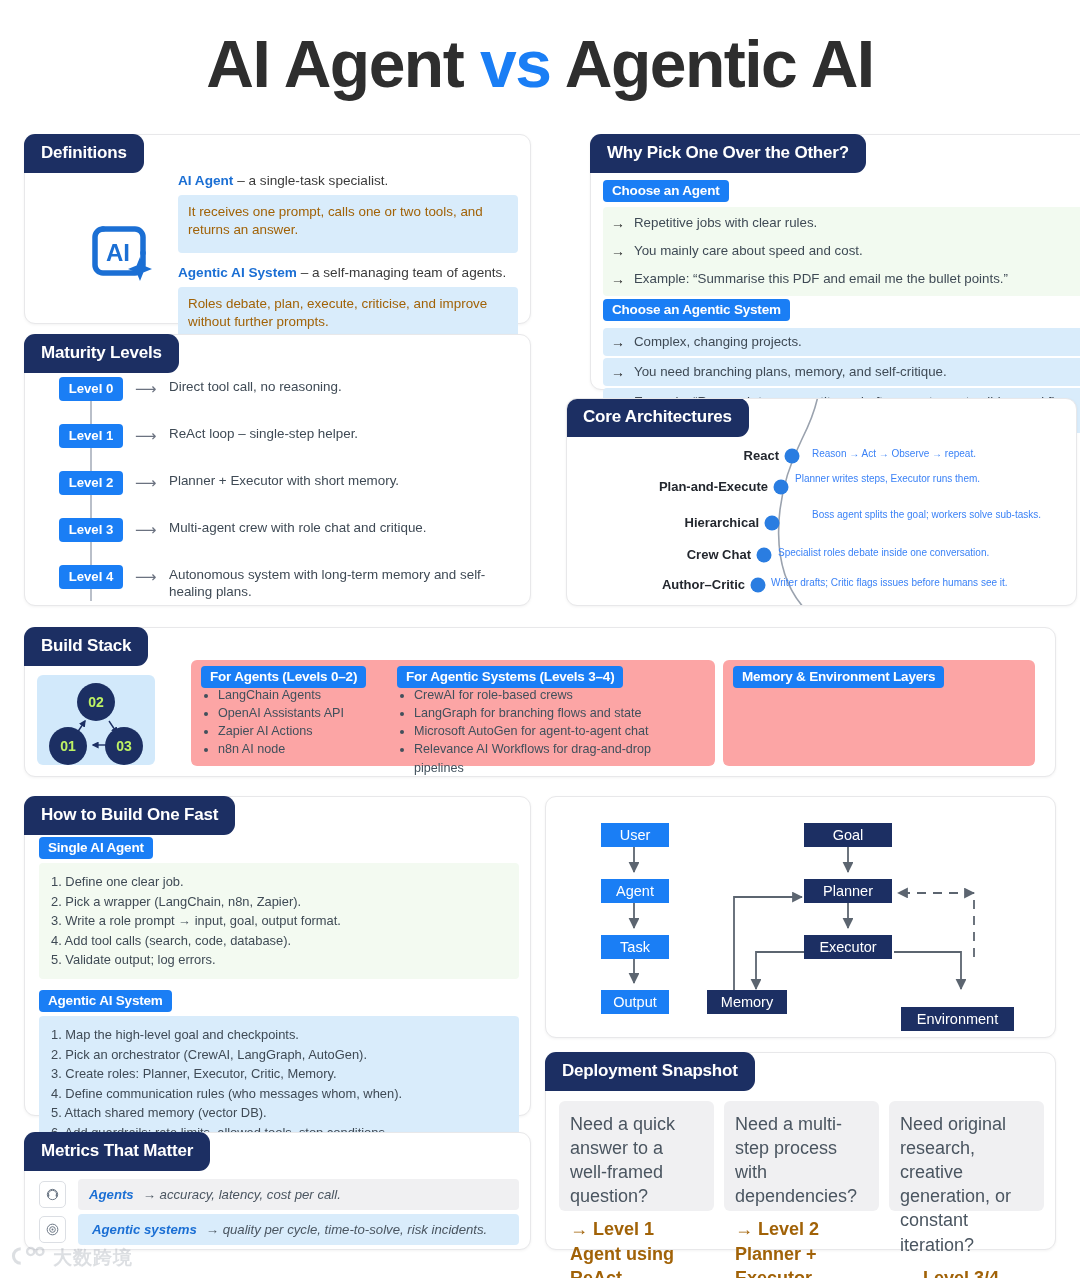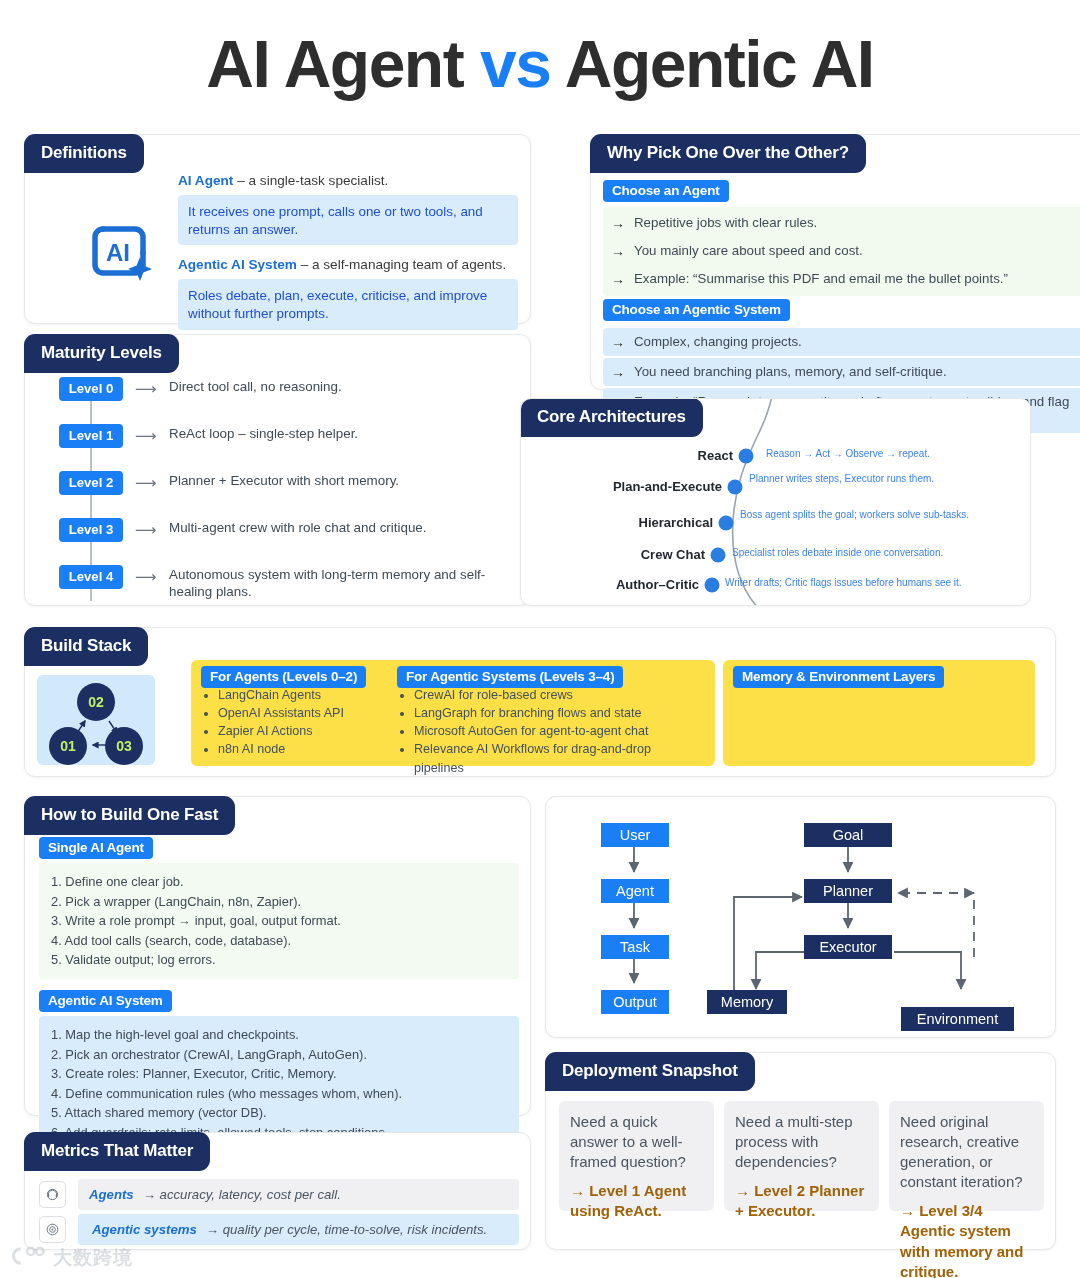--- a/index.html
+++ b/index.html
@@ -46,22 +46,22 @@
   }
 
   
   #defs { left: 24px; top: 134px; width: 507px; height: 190px; }
   .ai-icon { position: absolute; left: 58px; top: 78px; width: 76px; height: 76px; }
   .def-body { position: absolute; left: 153px; top: 38px; width: 340px; }
   .def-lead { font-size: 13.6px; color: #3a3a3a; margin-bottom: 7px; }
   .def-lead b { color: #1b6fd4; }
   .def-box {
     background: #d9ecfb; border-radius: 4px;
-    font-size: 13.4px; color: #1d4ed8; line-height: 1.32;
-    padding: 8px 10px 7px 10px; margin-bottom: 12px;
+    font-size: 13.4px; color: #a16207; line-height: 1.32;
+    padding: 8px 10px 15px 10px; margin-bottom: 12px;
   }
 
   
   #mat { left: 24px; top: 334px; width: 507px; height: 272px; }
   .mat-list { position: absolute; left: 34px; top: 42px; width: 450px; }
   .mat-row { position: relative; height: 47px; }
   .lvl-pill {
     position: absolute; left: 0; top: 0;
     background: #1a7ef5; color: #fff; font-weight: bold;
     font-size: 13.2px; padding: 4px 9px 5px 9px; border-radius: 4px;
@@ -85,21 +85,21 @@
   .band-green { background: #f2faf0; }
   .band-blue { background: #d9ecfb; }
   .why-row {
     display: flex; align-items: flex-start; gap: 9px;
     font-size: 13.3px; color: #3f4a55; padding: 5px 8px; line-height: 1.3;
   }
   .why-row .ar { color: #2b2b2b; font-size: 14px; flex: 0 0 auto; }
   .pill-wrap { margin: 3px 0 5px 0; }
 
   
-  #core { left: 520px; top: 398px; width: 511px; height: 208px; overflow: hidden; padding-left: 45px; }
+  #core { left: 566px; top: 398px; width: 511px; height: 208px; overflow: hidden; padding-left: 45px; }
   .core-svg { position: absolute; left: 0; top: 0; width: 511px; height: 208px; }
   .arch-row { position: absolute; height: 20px; }
   .arch-name {
     position: absolute; right: 0; top: 0;
     font-size: 13px; font-weight: bold; color: #23272e;
     white-space: nowrap; text-align: right;
   }
   .arch-desc {
     position: absolute; font-size: 10px; color: #3b82f6; line-height: 1.26;
   }
@@ -110,21 +110,21 @@
     position: absolute; left: 12px; top: 47px; width: 118px; height: 90px;
     background: #d2e9fb; border-radius: 6px;
   }
   .circ {
     position: absolute; width: 38px; height: 38px; border-radius: 50%;
     background: #1c2f63; color: #bef264; font-size: 14px; font-weight: bold;
     display: flex; align-items: center; justify-content: center;
   }
   .bs-col {
     position: absolute; top: 32px; height: 106px;
-    background: #fde047; border-radius: 6px; padding: 26px 12px 8px 12px;
+    background: #fca5a5; border-radius: 6px; padding: 26px 12px 8px 12px;
   }
   .bs-col .subpill { position: absolute; left: 10px; top: 6px; }
   .bs-col ul { margin: 0; padding-left: 15px; }
   .bs-col li { font-size: 12.6px; color: #41505c; line-height: 1.44; }
 
   
   #how { left: 24px; top: 796px; width: 507px; height: 320px; }
   .how-inner { position: absolute; left: 14px; top: 40px; width: 480px; }
   .steps {
     border-radius: 4px; padding: 9px 12px;
@@ -162,21 +162,21 @@
   }
   .node.lt { background: #1a7ef5; }
   .node.dk { background: #1c2f63; }
 
   
   #dep { left: 545px; top: 1052px; width: 511px; height: 198px; }
   .dep-inner { position: absolute; left: 13px; top: 48px; width: 485px; display: flex; gap: 10px; }
   .dep-card {
     flex: 1 1 0; background: #f0f0f2; border-radius: 6px;
     padding: 11px 11px; height: 110px;
-    font-size: 15px; color: #4a5560; line-height: 1.34;
+    font-size: 18px; color: #4a5560; line-height: 1.34;
   }
   .dep-ans { color: #a16207; font-weight: bold; margin-top: 9px; line-height: 1.34; }
 
   
   .wm {
     position: absolute; left: 8px; top: 1245px;
     display: flex; align-items: center; gap: 5px; opacity: 0.30;
   }
   .wm-txt { font-size: 19px; font-weight: bold; color: #8f96a3; letter-spacing: 1px; }
 </style>
@@ -304,21 +304,21 @@
     <div class="arch-desc" style="left:245px; top:49px; width:255px;">Reason → Act → Observe → repeat.</div>
 
     <div class="arch-row" style="left:0; top:80px; width:201px;">
       <div class="arch-name">Plan-and-Execute</div>
     </div>
     <div class="arch-desc" style="left:228px; top:74px; width:235px;">Planner writes steps, Executor runs them.</div>
 
     <div class="arch-row" style="left:0; top:116px; width:192px;">
       <div class="arch-name">Hierarchical</div>
     </div>
-    <div class="arch-desc" style="left:219px; top:110px; width:255px;">Boss agent splits the goal; workers solve sub-tasks.</div>
+    <div class="arch-desc" style="left:219px; top:110px; width:255px;text-align:right;">Boss agent splits the goal; workers solve sub-tasks.</div>
 
     <div class="arch-row" style="left:0; top:148px; width:184px;">
       <div class="arch-name">Crew Chat</div>
     </div>
     <div class="arch-desc" style="left:211px; top:148px; width:290px;">Specialist roles debate inside one conversation.</div>
 
     <div class="arch-row" style="left:0; top:178px; width:178px;">
       <div class="arch-name">Author–Critic</div>
     </div>
     <div class="arch-desc" style="left:204px; top:178px; width:300px;">Writer drafts; Critic flags issues before humans see it.</div>

